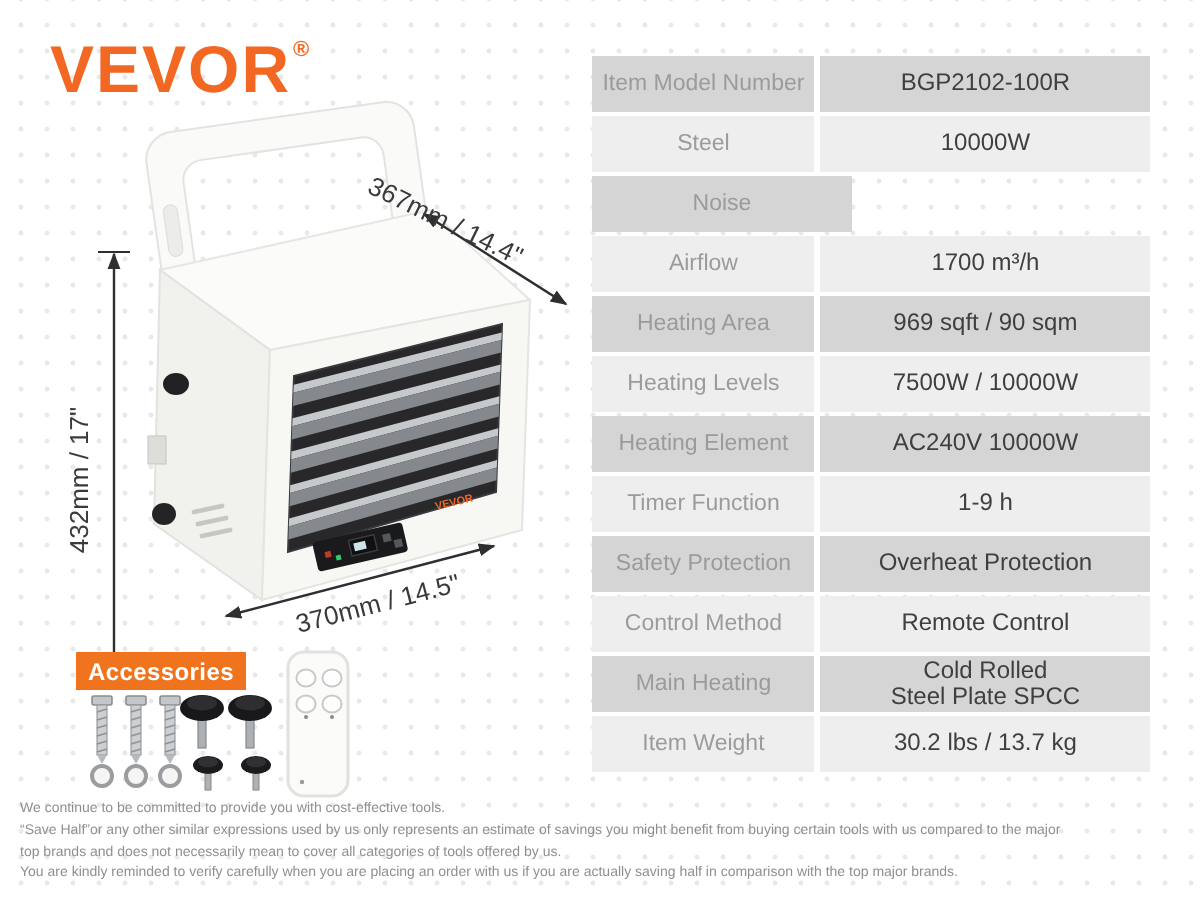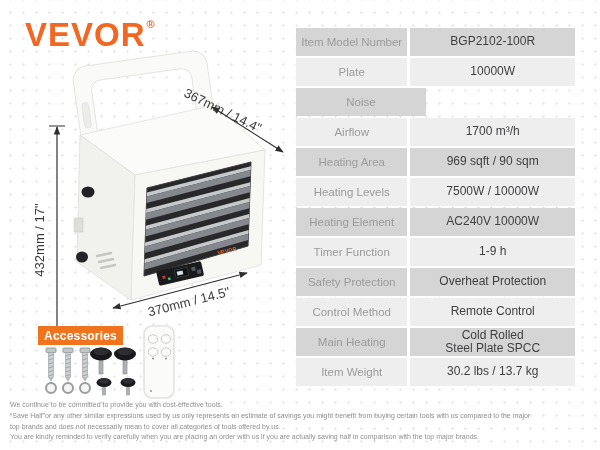--- a/index.html
+++ b/index.html
@@ -208,21 +208,21 @@
     <circle cx="23" cy="33.5" r="1" fill="#8A8A87"></circle>
     <circle cx="8" cy="66" r="1.1" fill="#9A9A97"></circle>
   </svg>
 
   <div class="spec-table">
     <div class="row">
       <div class="cell label">Item Model Number</div>
       <div class="cell value">BGP2102-100R</div>
     </div>
     <div class="row">
-      <div class="cell label">Plate</div>
+      <div class="cell label">Steel</div>
       <div class="cell value">10000W</div>
     </div>
     <div class="row">
       <div class="cell label">Noise</div>
     </div>
     <div class="row">
       <div class="cell label">Airflow</div>
       <div class="cell value">1700 m³/h</div>
     </div>
     <div class="row">

